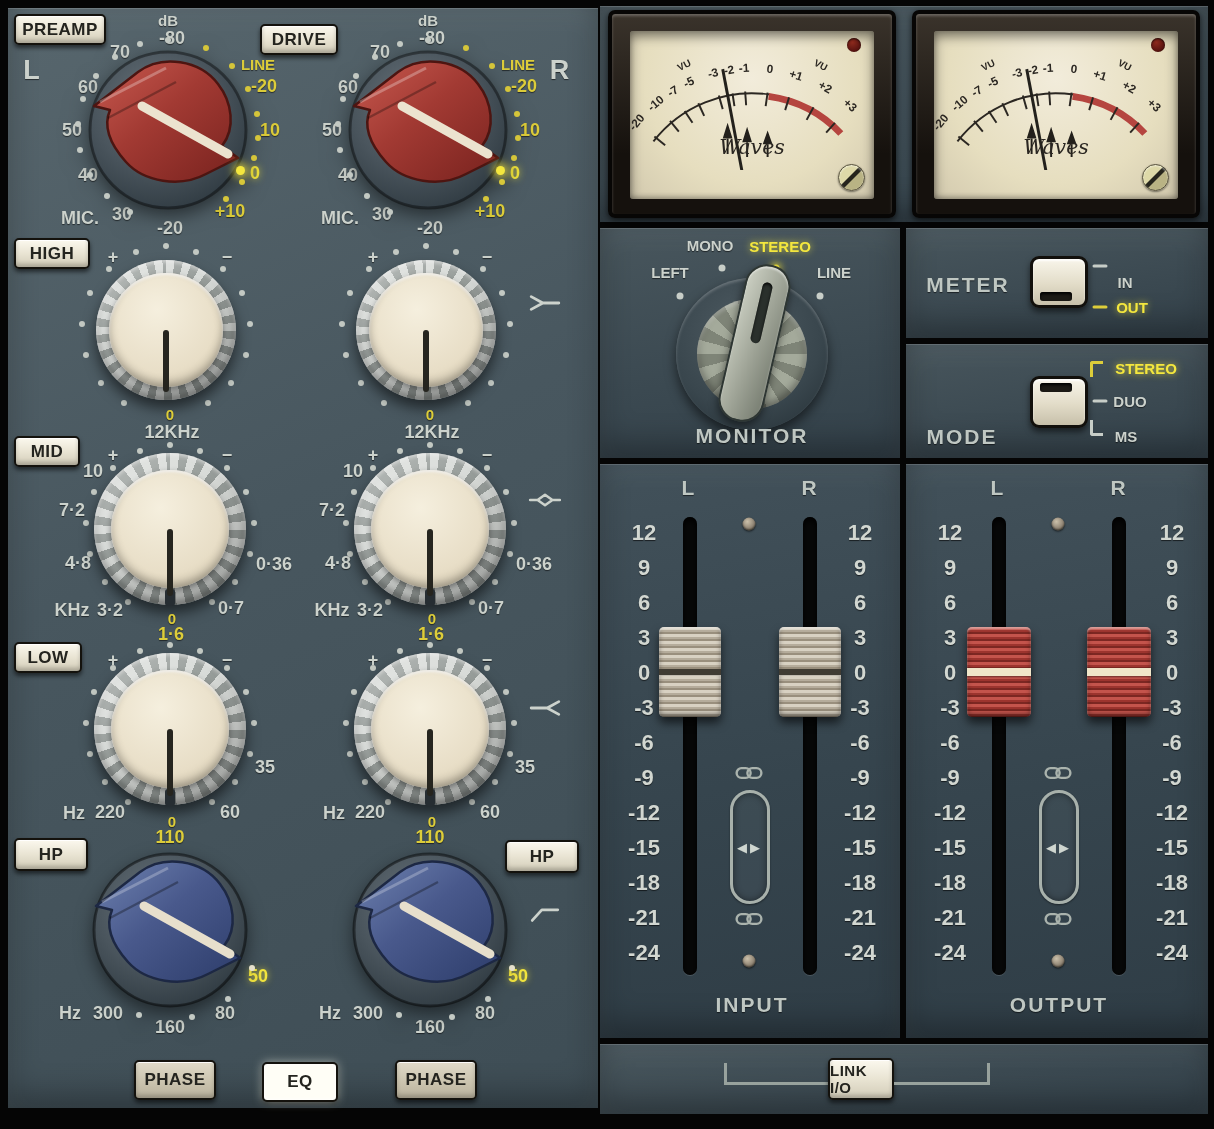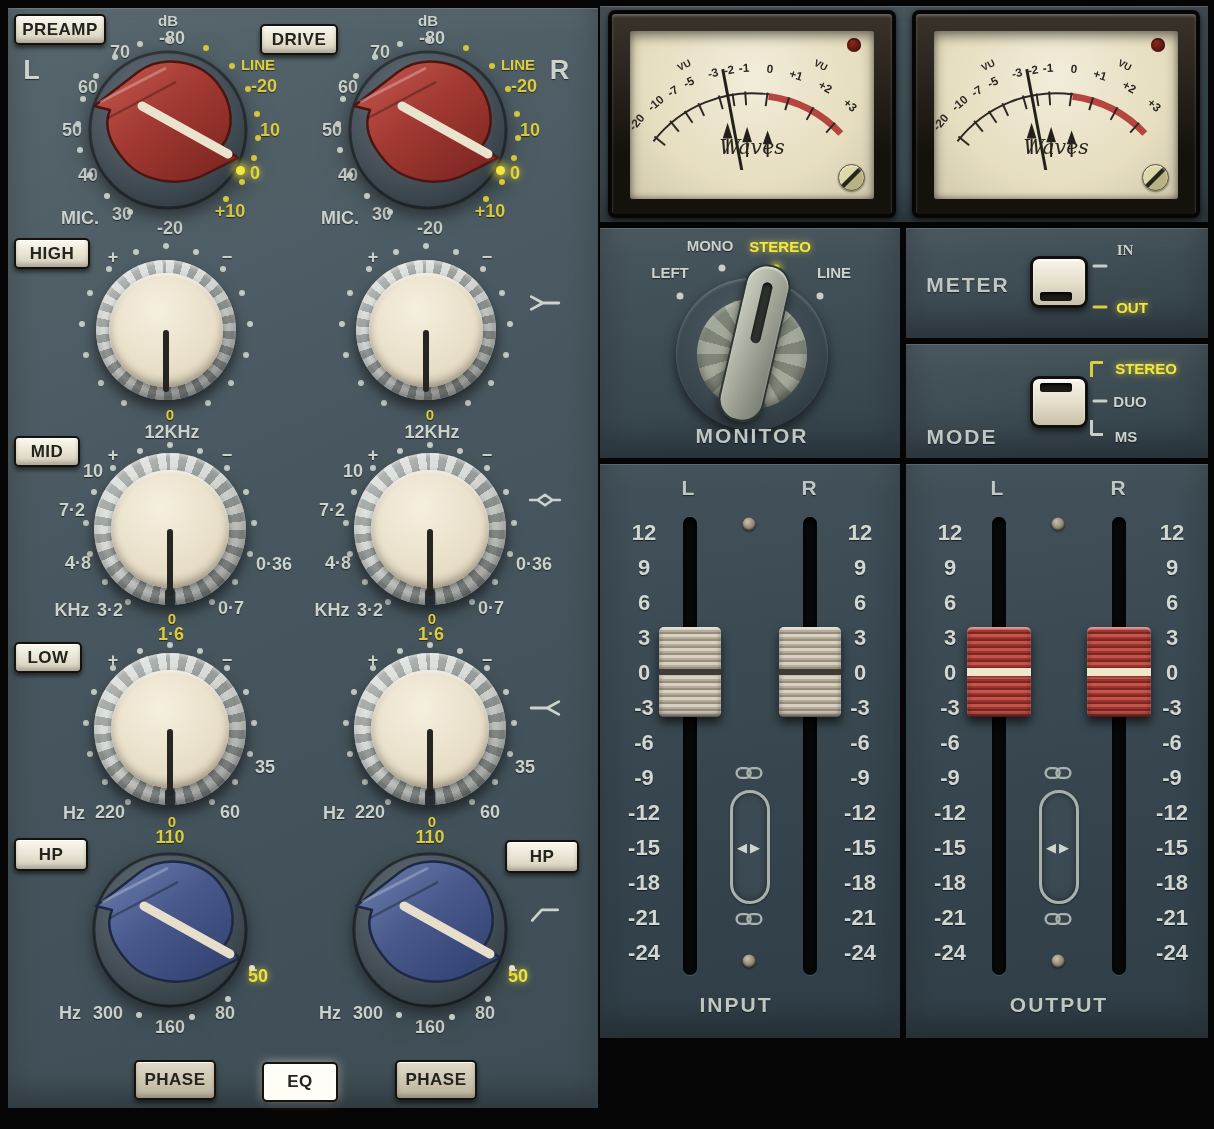--- a/index.html
+++ b/index.html
@@ -456,21 +456,21 @@
     <span class="lbl hdr" style="left:152px;top:208px;">MONITOR</span>
   </div>
 
   <div class="panel panel-dark-bg" style="left:906px;top:228px;width:302px;height:110px;">
     <span class="lbl hdr" style="left:62px;top:57px;">METER</span>
     <div class="rocker down" style="left:124px;top:28px;">
       <div class="body"></div>
         <div class="slot"></div>
     </div>
     <div class="dash" style="left:194px;top:38px;"></div>
-    <span class="lbl sm" style="left:219px;top:22px;font-family:Liberation Serif, serif;">IN</span>
+    <span class="lbl sm" style="left:219px;top:54px;">IN</span>
     <div class="dash" style="left:194px;top:79px;background:#ddcd3a;"></div>
     <span class="lbl sm yelsel" style="left:226px;top:79px;">OUT</span>
   </div>
 
   <div class="panel panel-dark-bg" style="left:906px;top:344px;width:302px;height:114px;">
     <span class="lbl hdr" style="left:56px;top:60px;margin-top:33px;">MODE</span>
     <div class="rocker up" style="left:124px;top:32px;">
       <div class="body"></div>
         <div class="slot"></div>
     </div>
@@ -529,21 +529,21 @@
     <div class="pill" style="left:130px;top:326px;width:40px;height:114px;display:flex;align-items:center;justify-content:center;">
       <span class="arrows">◀▶</span>
     </div>
     <div class="chain" style="left:149px;top:457px;">
       <svg width="28" height="14" viewBox="0 0 26 13">
           <rect x="1.5" y="2" width="13" height="9" rx="4.5" fill="none" stroke="#aab3ad" stroke-width="2.2"></rect>
           <rect x="11.5" y="2" width="13" height="9" rx="4.5" fill="none" stroke="#aab3ad" stroke-width="2.2"></rect>
         </svg>
     </div>
     <div class="led" style="left:149px;top:497px;"></div>
-    <span class="lbl hdr" style="left:136px;top:541px;">INPUT</span>
+    <span class="lbl hdr" style="left:152px;top:541px;">INPUT</span>
   </div>
 
   <div class="panel panel-fader-bg" style="left:906px;top:464px;width:302px;height:574px;">
     <span class="lbl hdr" style="left:92px;top:24px;">L</span>
     <span class="lbl hdr" style="left:213px;top:24px;">R</span>
     <div class="led" style="left:152px;top:60px;"></div>
     <div class="fscale" style="left:22px;top:51px;">
         <span>12</span>
         <span>9</span>
         <span>6</span>
@@ -589,14 +589,21 @@
     <div class="chain" style="left:152px;top:457px;">
       <svg width="28" height="14" viewBox="0 0 26 13">
           <rect x="1.5" y="2" width="13" height="9" rx="4.5" fill="none" stroke="#aab3ad" stroke-width="2.2"></rect>
           <rect x="11.5" y="2" width="13" height="9" rx="4.5" fill="none" stroke="#aab3ad" stroke-width="2.2"></rect>
         </svg>
     </div>
     <div class="led" style="left:152px;top:497px;"></div>
     <span class="lbl hdr" style="left:153px;top:541px;">OUTPUT</span>
   </div>
 
+  <div class="panel panel-dark-bg" style="left:600px;top:1044px;width:608px;height:70px;">
+    <div class="lvert" style="left:124px;top:19px;"></div>
+    <div class="lline" style="left:124px;top:38px;width:104px;"></div>
+    <div class="btn" style="left:228px;top:14px;width:66px;height:42px;font-size:15px;">LINK I/O</div>
+    <div class="lline" style="left:294px;top:38px;width:96px;"></div>
+    <div class="lvert" style="left:387px;top:19px;"></div>
+  </div>
 
 </div>
 
 </body></html>

